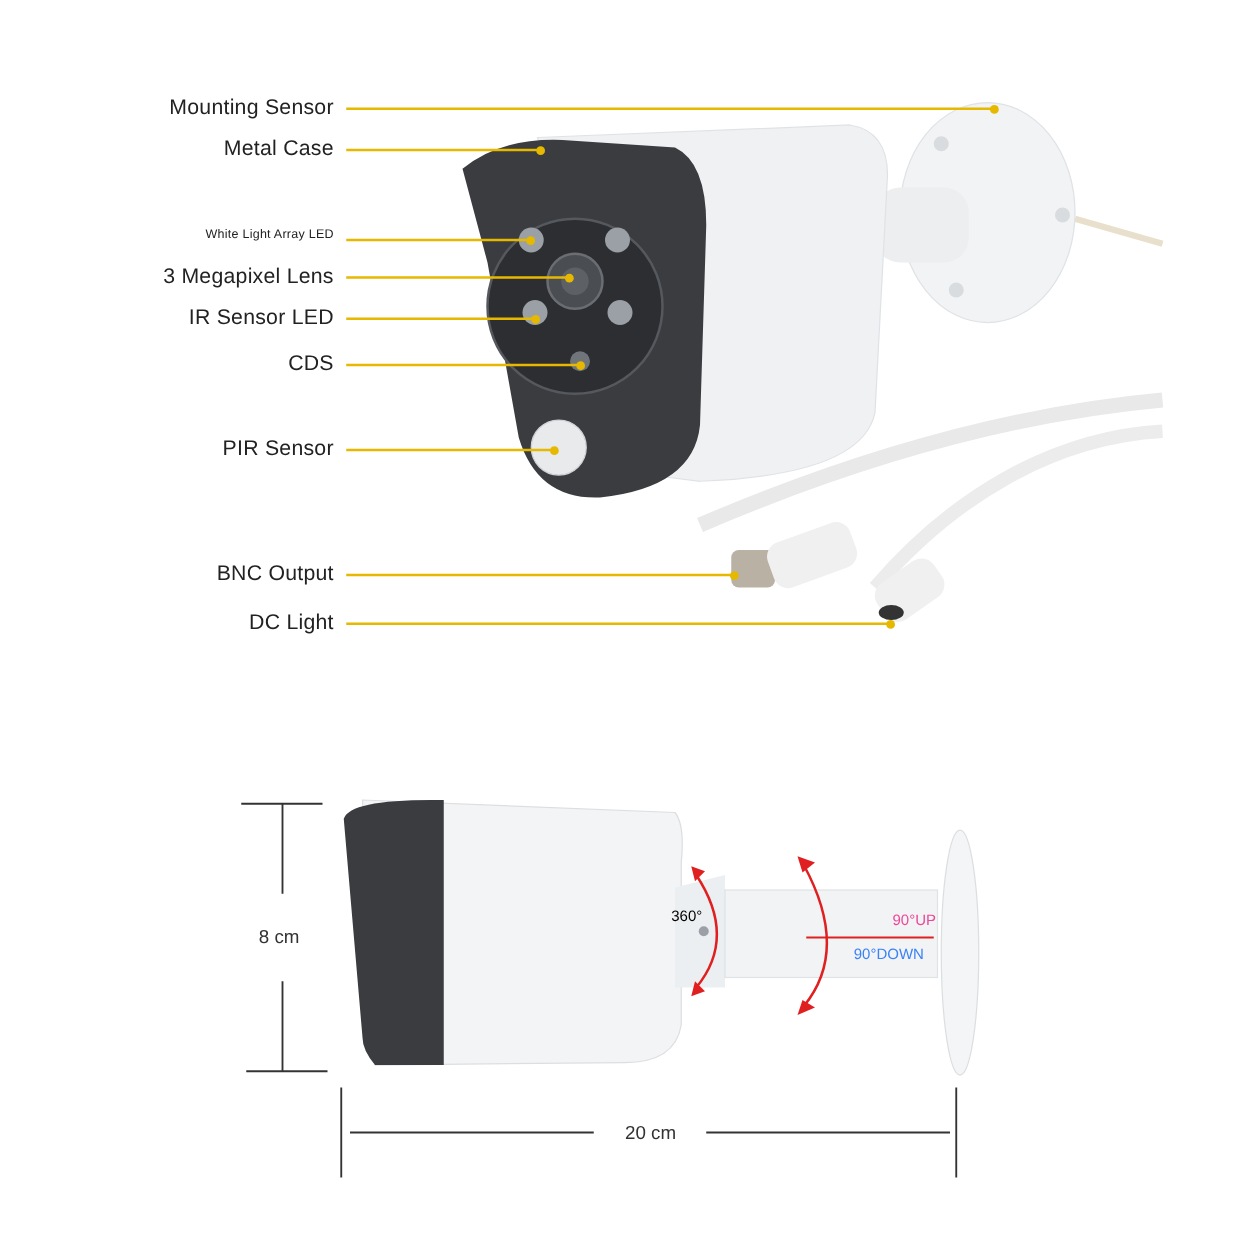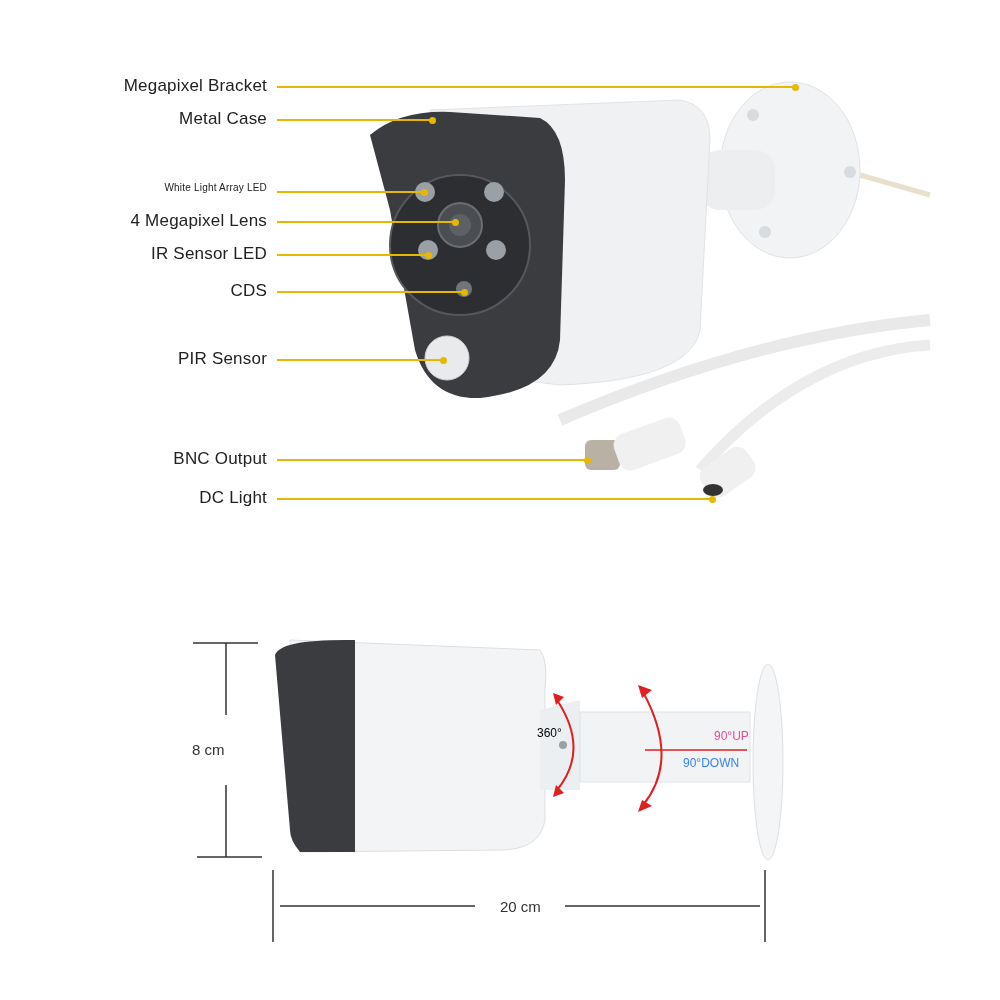--- a/index.html
+++ b/index.html
@@ -63,36 +63,36 @@
   <line x1="197" y1="857" x2="262" y2="857" stroke="#333" stroke-width="1.5"></line>
   <line x1="226" y1="643" x2="226" y2="715" stroke="#333" stroke-width="1.5"></line>
   <line x1="226" y1="785" x2="226" y2="857" stroke="#333" stroke-width="1.5"></line>
   <line x1="273" y1="870" x2="273" y2="942" stroke="#333" stroke-width="1.5"></line>
   <line x1="765" y1="870" x2="765" y2="942" stroke="#333" stroke-width="1.5"></line>
   <line x1="280" y1="906" x2="475" y2="906" stroke="#333" stroke-width="1.5"></line>
   <line x1="565" y1="906" x2="760" y2="906" stroke="#333" stroke-width="1.5"></line>
 </svg>
 
 <div>
-  <div class="label" style="top:76px">Megapixel Bracket</div>
+  <div class="label" style="top:76px">Mounting Sensor</div>
   <div class="leader" style="top:86px;left:277px;width:518px"></div>
   <div class="dot" style="top:86px;left:795px"></div>
 </div>
 <div>
   <div class="label" style="top:109px">Metal Case</div>
   <div class="leader" style="top:119px;left:277px;width:155px"></div>
   <div class="dot" style="top:119px;left:432px"></div>
 </div>
 <div>
   <div class="label small" style="top:182px">White Light Array LED</div>
   <div class="leader" style="top:191px;left:277px;width:147px"></div>
   <div class="dot" style="top:191px;left:424px"></div>
 </div>
 <div>
-  <div class="label" style="top:211px">4 Megapixel Lens</div>
+  <div class="label" style="top:211px">3 Megapixel Lens</div>
   <div class="leader" style="top:221px;left:277px;width:178px"></div>
   <div class="dot" style="top:221px;left:455px"></div>
 </div>
 <div>
   <div class="label" style="top:244px">IR Sensor LED</div>
   <div class="leader" style="top:254px;left:277px;width:151px"></div>
   <div class="dot" style="top:254px;left:428px"></div>
 </div>
 <div>
   <div class="label" style="top:281px">CDS</div>
@@ -108,18 +108,18 @@
   <div class="label" style="top:449px">BNC Output</div>
   <div class="leader" style="top:459px;left:277px;width:310px"></div>
   <div class="dot" style="top:459px;left:587px"></div>
 </div>
 <div>
   <div class="label" style="top:488px">DC Light</div>
   <div class="leader" style="top:498px;left:277px;width:435px"></div>
   <div class="dot" style="top:498px;left:712px"></div>
 </div>
 
-<div class="dim-text" style="left:192px;top:741px">8 cm</div>
+<div class="dim-text" style="left:207px;top:741px">8 cm</div>
 <div class="dim-text" style="left:500px;top:898px">20 cm</div>
 
 <div style="position:absolute;left:537px;top:726px;font-size:12px;color:#000000">360°</div>
 <div style="position:absolute;left:714px;top:729px;font-size:12px;color:#ec4899">90°UP</div>
 <div style="position:absolute;left:683px;top:756px;font-size:12px;color:#3b82f6">90°DOWN</div>
 
 </body></html>

